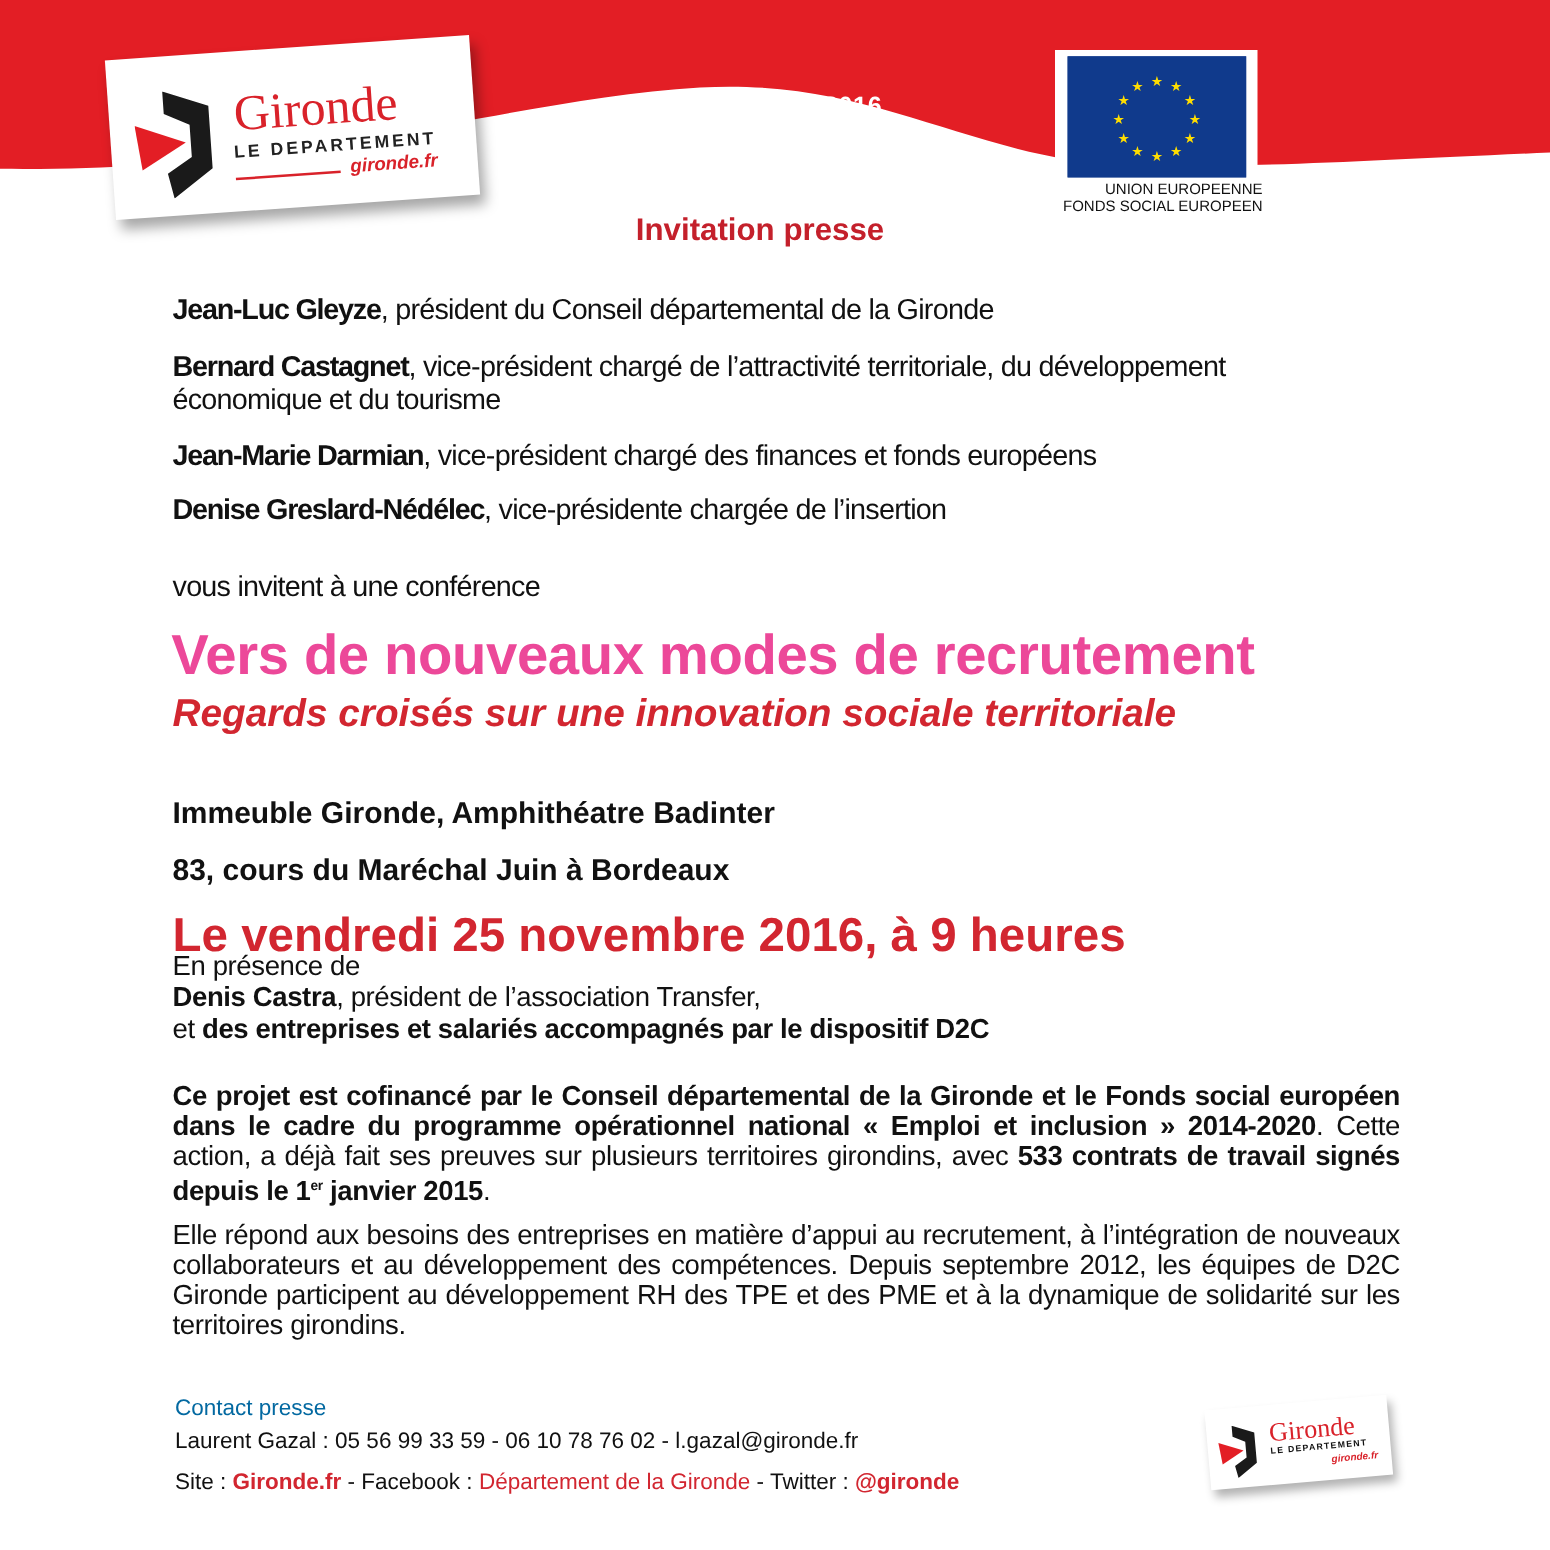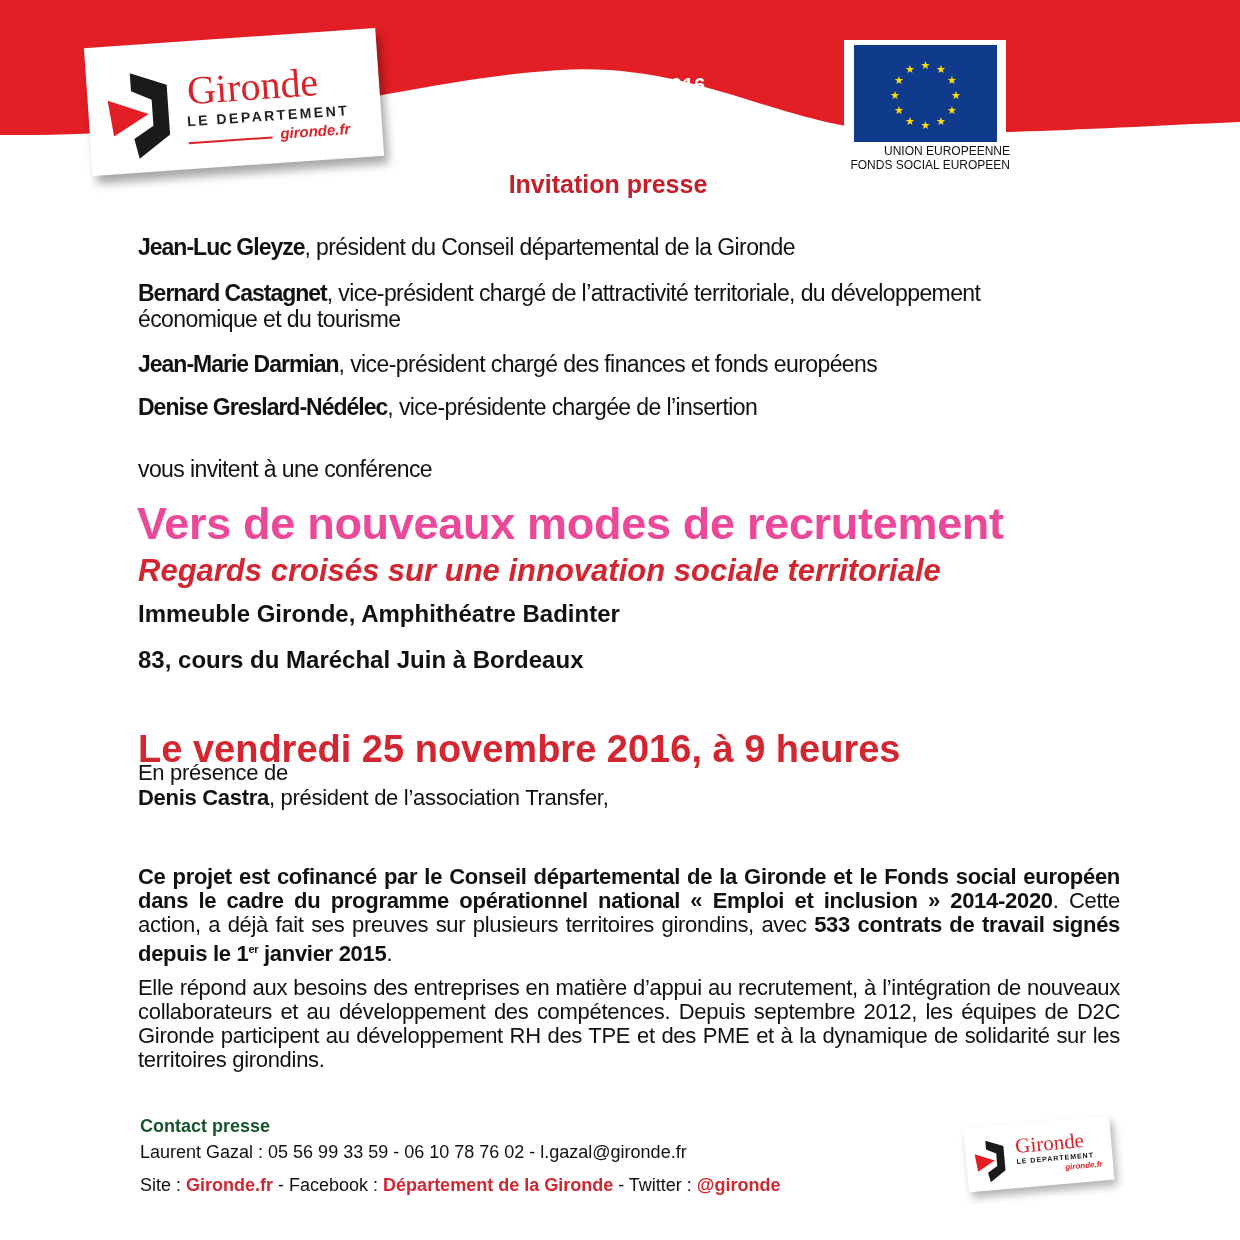--- a/index.html
+++ b/index.html
@@ -15,21 +15,21 @@
   .date .sc{font-size:14px;}
   .eu{position:absolute;left:844px;top:40px;width:162px;height:104px;background:#fff;}
   .eu .flag{position:absolute;left:10px;top:5px;width:143px;height:97px;background:#103a8c;}
   .eu-cap{position:absolute;left:840px;top:144px;width:170px;text-align:right;font-size:12px;line-height:14px;color:#111;}
   .invite{position:absolute;left:0;width:1216px;top:170px;text-align:center;color:#c4202b;font-weight:bold;font-size:25px;}
   .p{position:absolute;left:138px;font-size:23px;line-height:26px;letter-spacing:-0.6px;}
   .p b{font-weight:bold;letter-spacing:-1px;}
   .red{color:#d22630;}
   .title{position:absolute;left:137px;top:498px;font-size:45px;font-weight:bold;color:#ec4899;letter-spacing:-0.3px;}
   .subtitle{position:absolute;left:138px;top:553px;font-size:31px;font-weight:bold;font-style:italic;color:#d22630;}
-  .place{position:absolute;left:138px;font-size:24px;font-weight:bold;}
+  .place{position:absolute;left:138px;font-size:24px;font-weight:bold;margin-top:37px;}
   .when{position:absolute;left:138px;top:685px;font-size:38px;font-weight:bold;color:#d22630;margin-top:43px;}
   .para{position:absolute;left:138px;width:982px;font-size:22px;line-height:24px;text-align:justify;letter-spacing:-0.3px;}
   .contact{position:absolute;left:140px;font-family:"Liberation Sans",sans-serif;font-size:18px;}
   .logo-small{position:absolute;left:966px;top:1122px;width:146px;height:64px;background:#fff;transform:rotate(-5deg);box-shadow:3px 6px 8px rgba(0,0,0,0.3);}
 </style>
 </head>
 <body>
 
 <svg class="banner" viewBox="0 0 1240 150" preserveAspectRatio="none">
   <path d="M0 0 H1240 V122 C1100 128 1000 135 900 132 C780 128 700 62 560 70 C400 80 250 138 0 135 Z" fill="#e31e25"></path>
@@ -88,30 +88,31 @@
 
 <div class="title">Vers de nouveaux modes de recrutement</div>
 <div class="subtitle">Regards croisés sur une innovation sociale territoriale</div>
 <div class="place" style="top:600px">Immeuble Gironde, Amphithéatre Badinter</div>
 <div class="place" style="top:646px">83, cours du Maréchal Juin à Bordeaux</div>
 <div class="when">Le vendredi 25 novembre 2016, à 9 heures</div>
 
 <div class="para" style="top:760px;line-height:25px">
   <div>En présence de</div>
   <div><b>Denis Castra</b><span>, président de l’association Transfer,</span></div>
+  <div><span>et </span><b>des entreprises et salariés accompagnés par le dispositif D2C</b></div>
 </div>
 
 <div class="para" style="top:865px"><b>Ce projet est cofinancé par le Conseil départemental de la Gironde et le Fonds social européen dans le cadre du programme opérationnel national « Emploi et inclusion » 2014-2020</b><span>. Cette action, a déjà fait ses preuves sur plusieurs territoires girondins, avec </span><b>533 contrats de travail signés depuis le 1</b><sup style="font-size:11px;font-weight:bold">er</sup><b> janvier 2015</b><span>.</span></div>
 
 <div class="para" style="top:976px">Elle répond aux besoins des entreprises en matière d’appui au recrutement, à l’intégration de nouveaux collaborateurs et au développement des compétences. Depuis septembre 2012, les équipes de D2C Gironde participent au développement RH des TPE et des PME et à la dynamique de solidarité sur les territoires girondins.</div>
 
-<div class="contact" style="top:1116px;color:#14532d;font-weight:bold">Contact presse</div>
+<div class="contact" style="top:1116px;color:#0369a1;font-weight:normal">Contact presse</div>
 <div class="contact" style="top:1142px">Laurent Gazal : 05 56 99 33 59 - 06 10 78 76 02 - l.gazal@gironde.fr</div>
 <div class="contact" style="top:1175px">
-  <span>Site : </span><span class="red" style="font-weight:bold">Gironde.fr</span><span> - Facebook : </span><span class="red" style="font-weight:bold">Département de la Gironde</span><span> - Twitter : </span><span class="red" style="font-weight:bold">@gironde</span>
+  <span>Site : </span><span class="red" style="font-weight:bold">Gironde.fr</span><span> - Facebook : </span><span class="red" style="font-weight:normal">Département de la Gironde</span><span> - Twitter : </span><span class="red" style="font-weight:bold">@gironde</span>
 </div>
 
 <div class="logo-small">
   <svg style="position:absolute;left:8px;top:14px;width:36px;height:42px" viewBox="0 0 70 86">
     <polygon points="24,0 60,14 60,64 28,86 24,66 44,54 44,28 24,18" fill="#1a1a1a"></polygon>
     <polygon points="0,26 40,42 4,62" fill="#e31e25"></polygon>
   </svg>
   <div style="position:absolute;left:50px;top:10px;font-family:'Liberation Serif',serif;font-size:21px;color:#d9222a">Gironde</div>
   <div style="position:absolute;left:50px;top:34px;font-size:7px;font-weight:bold;letter-spacing:1px">LE DEPARTEMENT</div>
   <div style="position:absolute;left:98px;top:43px;font-size:8px;font-style:italic;font-weight:bold;color:#d9222a">gironde.fr</div>

